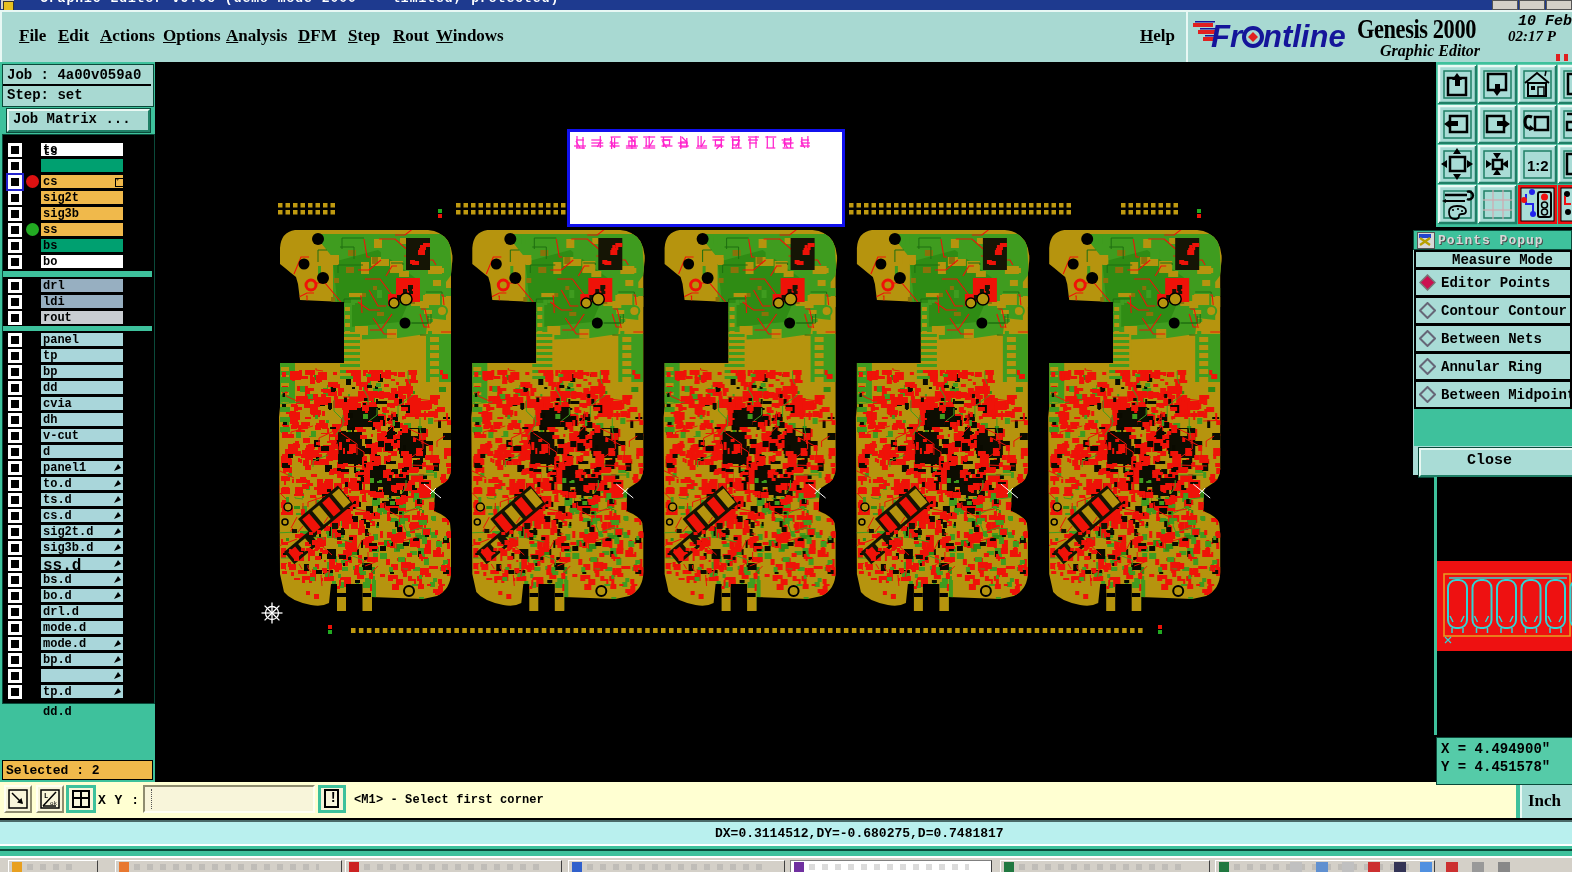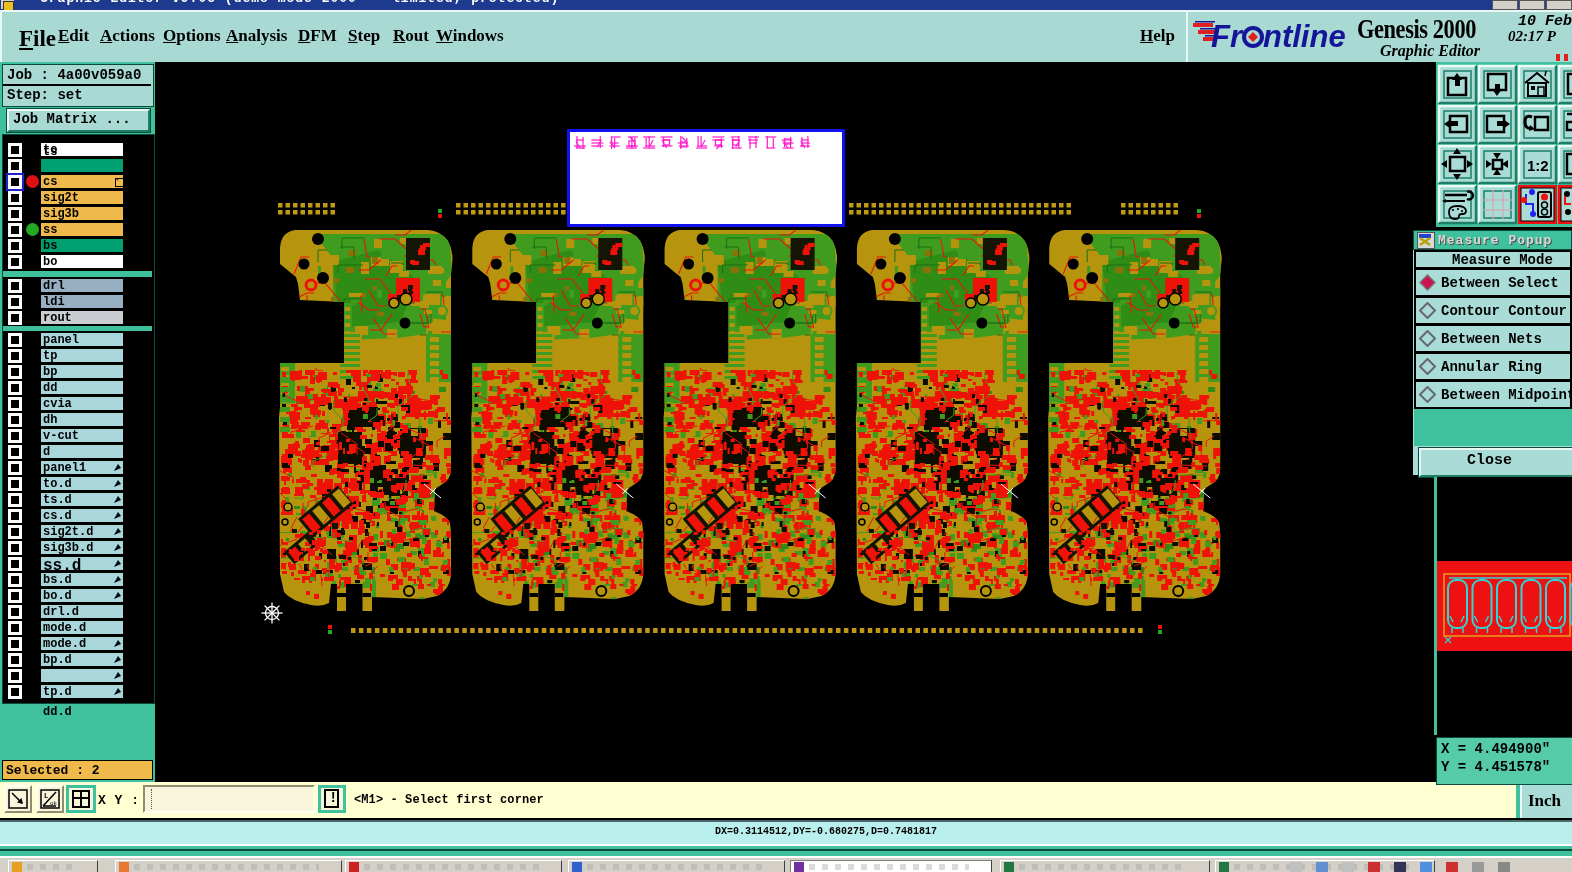--- a/index.html
+++ b/index.html
@@ -2,21 +2,21 @@
 <html><head><meta charset="utf-8"><style>html,body{margin:0;padding:0;background:#000}#root{position:relative;width:1572px;height:872px;overflow:hidden;background:#000;font-family:"Liberation Mono",monospace;}.a{position:absolute;}.mono{font-family:"Liberation Mono",monospace;font-weight:bold;color:#000;}.bvl{border-top:2px solid #e9f8f3;border-left:2px solid #e9f8f3;border-bottom:2px solid #1f7f66;border-right:2px solid #1f7f66;}.bvly{border-top:2px solid #fffff2;border-left:2px solid #fffff2;border-bottom:2px solid #8f8d6f;border-right:2px solid #8f8d6f;}</style></head><body>
 <div id="root">
     <div class="a" style="left:0;top:0;width:1572px;height:10px;background:#1e3a8f;"></div>
     <div class="a" style="left:1px;top:0px;width:13px;height:9px;background:#d4d0c8;"></div>
     <div class="a" style="left:3px;top:1px;width:9px;height:8px;background:#e8c020;border:1px solid #333;"></div>
     <div class="a mono" style="left:40px;top:-9px;font-size:13px;color:#fff;letter-spacing:1px;">Graphic Editor v9.0c (demo mode 2000 -- limited, protected)</div>
     <div class="a" style="left:1492px;top:0;width:24px;height:8px;background:#d4d0c8;border:1px solid #555;"></div>
     <div class="a" style="left:1519px;top:0;width:24px;height:8px;background:#d4d0c8;border:1px solid #555;"></div>
     <div class="a" style="left:1546px;top:0;width:24px;height:8px;background:#d4d0c8;border:1px solid #555;"></div>
     <div class="a" style="left:0;top:10px;width:1572px;height:52px;background:#a8d9d2;border-top:2px solid #e8f8f4;border-left:2px solid #e8f8f4;border-bottom:2px solid #2e8f75;"></div>
-    <div class="a" style="left:19px;top:26px;font-family:'Liberation Serif',serif;font-weight:bold;font-size:23px;color:#000;"><span style="text-decoration:underline;">F</span>ile</div>
+    <div class="a" style="left:19px;top:26px;font-family:'Liberation Serif',serif;font-weight:bold;font-size:17px;color:#000;"><span style="text-decoration:underline;">F</span>ile</div>
     <div class="a" style="left:58px;top:26px;font-family:'Liberation Serif',serif;font-weight:bold;font-size:17px;color:#000;"><span style="text-decoration:underline;">E</span>dit</div>
     <div class="a" style="left:100px;top:26px;font-family:'Liberation Serif',serif;font-weight:bold;font-size:17px;color:#000;"><span style="text-decoration:underline;">A</span>ctions</div>
     <div class="a" style="left:163px;top:26px;font-family:'Liberation Serif',serif;font-weight:bold;font-size:17px;color:#000;"><span style="text-decoration:underline;">O</span>ptions</div>
     <div class="a" style="left:226px;top:26px;font-family:'Liberation Serif',serif;font-weight:bold;font-size:17px;color:#000;"><span style="text-decoration:underline;">A</span>nalysis</div>
     <div class="a" style="left:298px;top:26px;font-family:'Liberation Serif',serif;font-weight:bold;font-size:17px;color:#000;"><span style="text-decoration:underline;">D</span>FM</div>
     <div class="a" style="left:348px;top:26px;font-family:'Liberation Serif',serif;font-weight:bold;font-size:17px;color:#000;"><span style="text-decoration:underline;">S</span>tep</div>
     <div class="a" style="left:393px;top:26px;font-family:'Liberation Serif',serif;font-weight:bold;font-size:17px;color:#000;"><span style="text-decoration:underline;">R</span>out</div>
     <div class="a" style="left:436px;top:26px;font-family:'Liberation Serif',serif;font-weight:bold;font-size:17px;color:#000;"><span style="text-decoration:underline;">W</span>indows</div>
     <div class="a" style="left:1140px;top:26px;font-family:'Liberation Serif',serif;font-weight:bold;font-size:17px;color:#000;"><span style="text-decoration:underline;">H</span>elp</div>
     <div class="a" style="left:1186px;top:10px;width:386px;height:52px;background:#a8d9d2;border-top:2px solid #e8f8f4;border-left:2px solid #e8f8f4;border-bottom:2px solid #2e8f75;"></div>
@@ -260,21 +260,21 @@
     <div class="a" style="left:151px;top:789px;width:1px;height:20px;border-left:1px dotted #555;"></div>
     <div class="a bvly" style="left:318px;top:785px;width:28px;height:28px;background:#f8f5da;border:3px solid #3ec19c;box-sizing:border-box;"></div>
     <div class="a" style="left:324px;top:789px;width:15px;height:19px;border:2px solid #000;box-sizing:border-box;"></div>
     <div class="a mono" style="left:329px;top:790px;font-size:14px;">!</div>
     <div class="a mono" style="left:354px;top:793px;font-size:12px;letter-spacing:0.1px;white-space:pre;">&lt;M1&gt; - Select first corner</div>
     <div class="a" style="left:1516px;top:780px;width:56px;height:40px;background:#3ec19c;"></div>
     <div class="a bvl" style="left:1520px;top:783px;width:52px;height:33px;background:#a9dcd6;"></div>
     <div class="a" style="left:1528px;top:791px;font-family:'Liberation Serif',serif;font-weight:bold;font-size:17px;color:#000;">Inch</div>
     <div class="a" style="left:0;top:818px;width:1572px;height:2px;background:#000;"></div>
     <div class="a" style="left:0;top:820px;width:1572px;height:26px;background:#b9f0ee;border-top:2px solid #4a6a68;border-bottom:2px solid #fff;box-sizing:border-box;"></div>
-    <div class="a mono" style="left:671px;top:826px;font-size:10px;padding-left:44px;">DX=0.3114512,DY=-0.680275,D=0.7481817</div>
+    <div class="a mono" style="left:671px;top:826px;font-size:13px;padding-left:44px;">DX=0.3114512,DY=-0.680275,D=0.7481817</div>
     <div class="a" style="left:0;top:846px;width:1572px;height:26px;background:#d4d0c8;"></div>
     <div class="a" style="left:0;top:846px;width:1572px;height:3px;background:#3ec19c;"></div>
     <div class="a" style="left:0;top:849px;width:1572px;height:2px;background:#0a4a3a;"></div>
     <div class="a" style="left:0;top:851px;width:1572px;height:5px;background:#3ec19c;"></div>
     <div class="a" style="left:0;top:856px;width:1572px;height:2px;background:#fff;"></div>
     <div class="a" style="left:8px;top:860px;width:88px;height:12px;background:#d4d0c8;border-top:1px solid #fff;border-left:1px solid #fff;border-right:1px solid #404040;"></div>
     <div class="a" style="left:12px;top:862px;width:10px;height:10px;background:#e8a020;"></div>
     <div class="a" style="left:27px;top:864px;width:48px;height:6px;background:repeating-linear-gradient(90deg,#999 0 6px,#d4d0c8 6px 13px);opacity:0.35;"></div>
     <div class="a" style="left:115px;top:860px;width:225px;height:12px;background:#d4d0c8;border-top:1px solid #fff;border-left:1px solid #fff;border-right:1px solid #404040;"></div>
     <div class="a" style="left:119px;top:862px;width:10px;height:10px;background:#e87830;"></div>
@@ -2081,25 +2081,25 @@
       <circle cx="132" cy="150" r="3" fill="#000"></circle>
       <path d="M 129,134 v 8 h 6" fill="none" stroke="#ee1111" stroke-width="2"></path>
     </svg>
     <div class="a" style="left:1413px;top:230px;width:159px;height:245px;background:#a9dcd6;"></div>
     <div class="a" style="left:1413px;top:230px;width:159px;height:20px;background:#3ec19c;border:1px solid #0a4a3a;box-sizing:border-box;"></div>
     <div class="a" style="left:1417px;top:232px;width:16px;height:15px;background:#d8d8d8;border:1px solid #555;"></div>
     <div class="a" style="left:1419px;top:234px;width:12px;height:4px;background:#2244cc;"></div>
     <svg class="a" style="left:1419px;top:237px;" width="12" height="9">
       <path d="M1,1 L11,8 M11,1 L1,8" stroke="#b8a000" stroke-width="2.2"></path>
     </svg>
-    <div class="a mono" style="left:1438px;top:233px;font-size:13px;color:#d8d8d8;text-shadow:1px 1px 0 #4a4a4a;letter-spacing:1px;">Measure Popup</div>
+    <div class="a mono" style="left:1438px;top:233px;font-size:13px;color:#d8d8d8;text-shadow:1px 1px 0 #4a4a4a;letter-spacing:1px;">Points Popup</div>
     <div class="a" style="left:1414px;top:250px;width:158px;height:19px;background:#a9dcd6;border:2px solid #000;box-sizing:border-box;"></div>
     <div class="a mono" style="left:1452px;top:252px;font-size:14px;white-space:nowrap;">Measure Mode</div>
     <div class="a" style="left:1414px;top:268px;width:158px;height:29px;background:#a9dcd6;border:2px solid #000;box-sizing:border-box;"></div>
-    <div class="a mono" style="left:1441px;top:275px;font-size:14px;white-space:nowrap;">Between Select</div>
+    <div class="a mono" style="left:1441px;top:275px;font-size:14px;white-space:nowrap;">Editor Points</div>
     <svg class="a" style="left:1419px;top:274px" width="17" height="17">
       <path d="M8.5,1 L16,8.5 L8.5,16 L1,8.5 Z" fill="#cc1050" stroke="#777" stroke-width="1.5"></path>
     </svg>
     <div class="a" style="left:1414px;top:296px;width:158px;height:29px;background:#a9dcd6;border:2px solid #000;box-sizing:border-box;"></div>
     <div class="a mono" style="left:1441px;top:303px;font-size:14px;white-space:nowrap;">Contour Contour</div>
     <svg class="a" style="left:1419px;top:302px" width="17" height="17">
       <path d="M8.5,1 L16,8.5 L8.5,16 L1,8.5 Z" fill="#a9dcd6" stroke="#667" stroke-width="2"></path>
     </svg>
     <div class="a" style="left:1414px;top:324px;width:158px;height:29px;background:#a9dcd6;border:2px solid #000;box-sizing:border-box;"></div>
     <div class="a mono" style="left:1441px;top:331px;font-size:14px;white-space:nowrap;">Between Nets</div>

